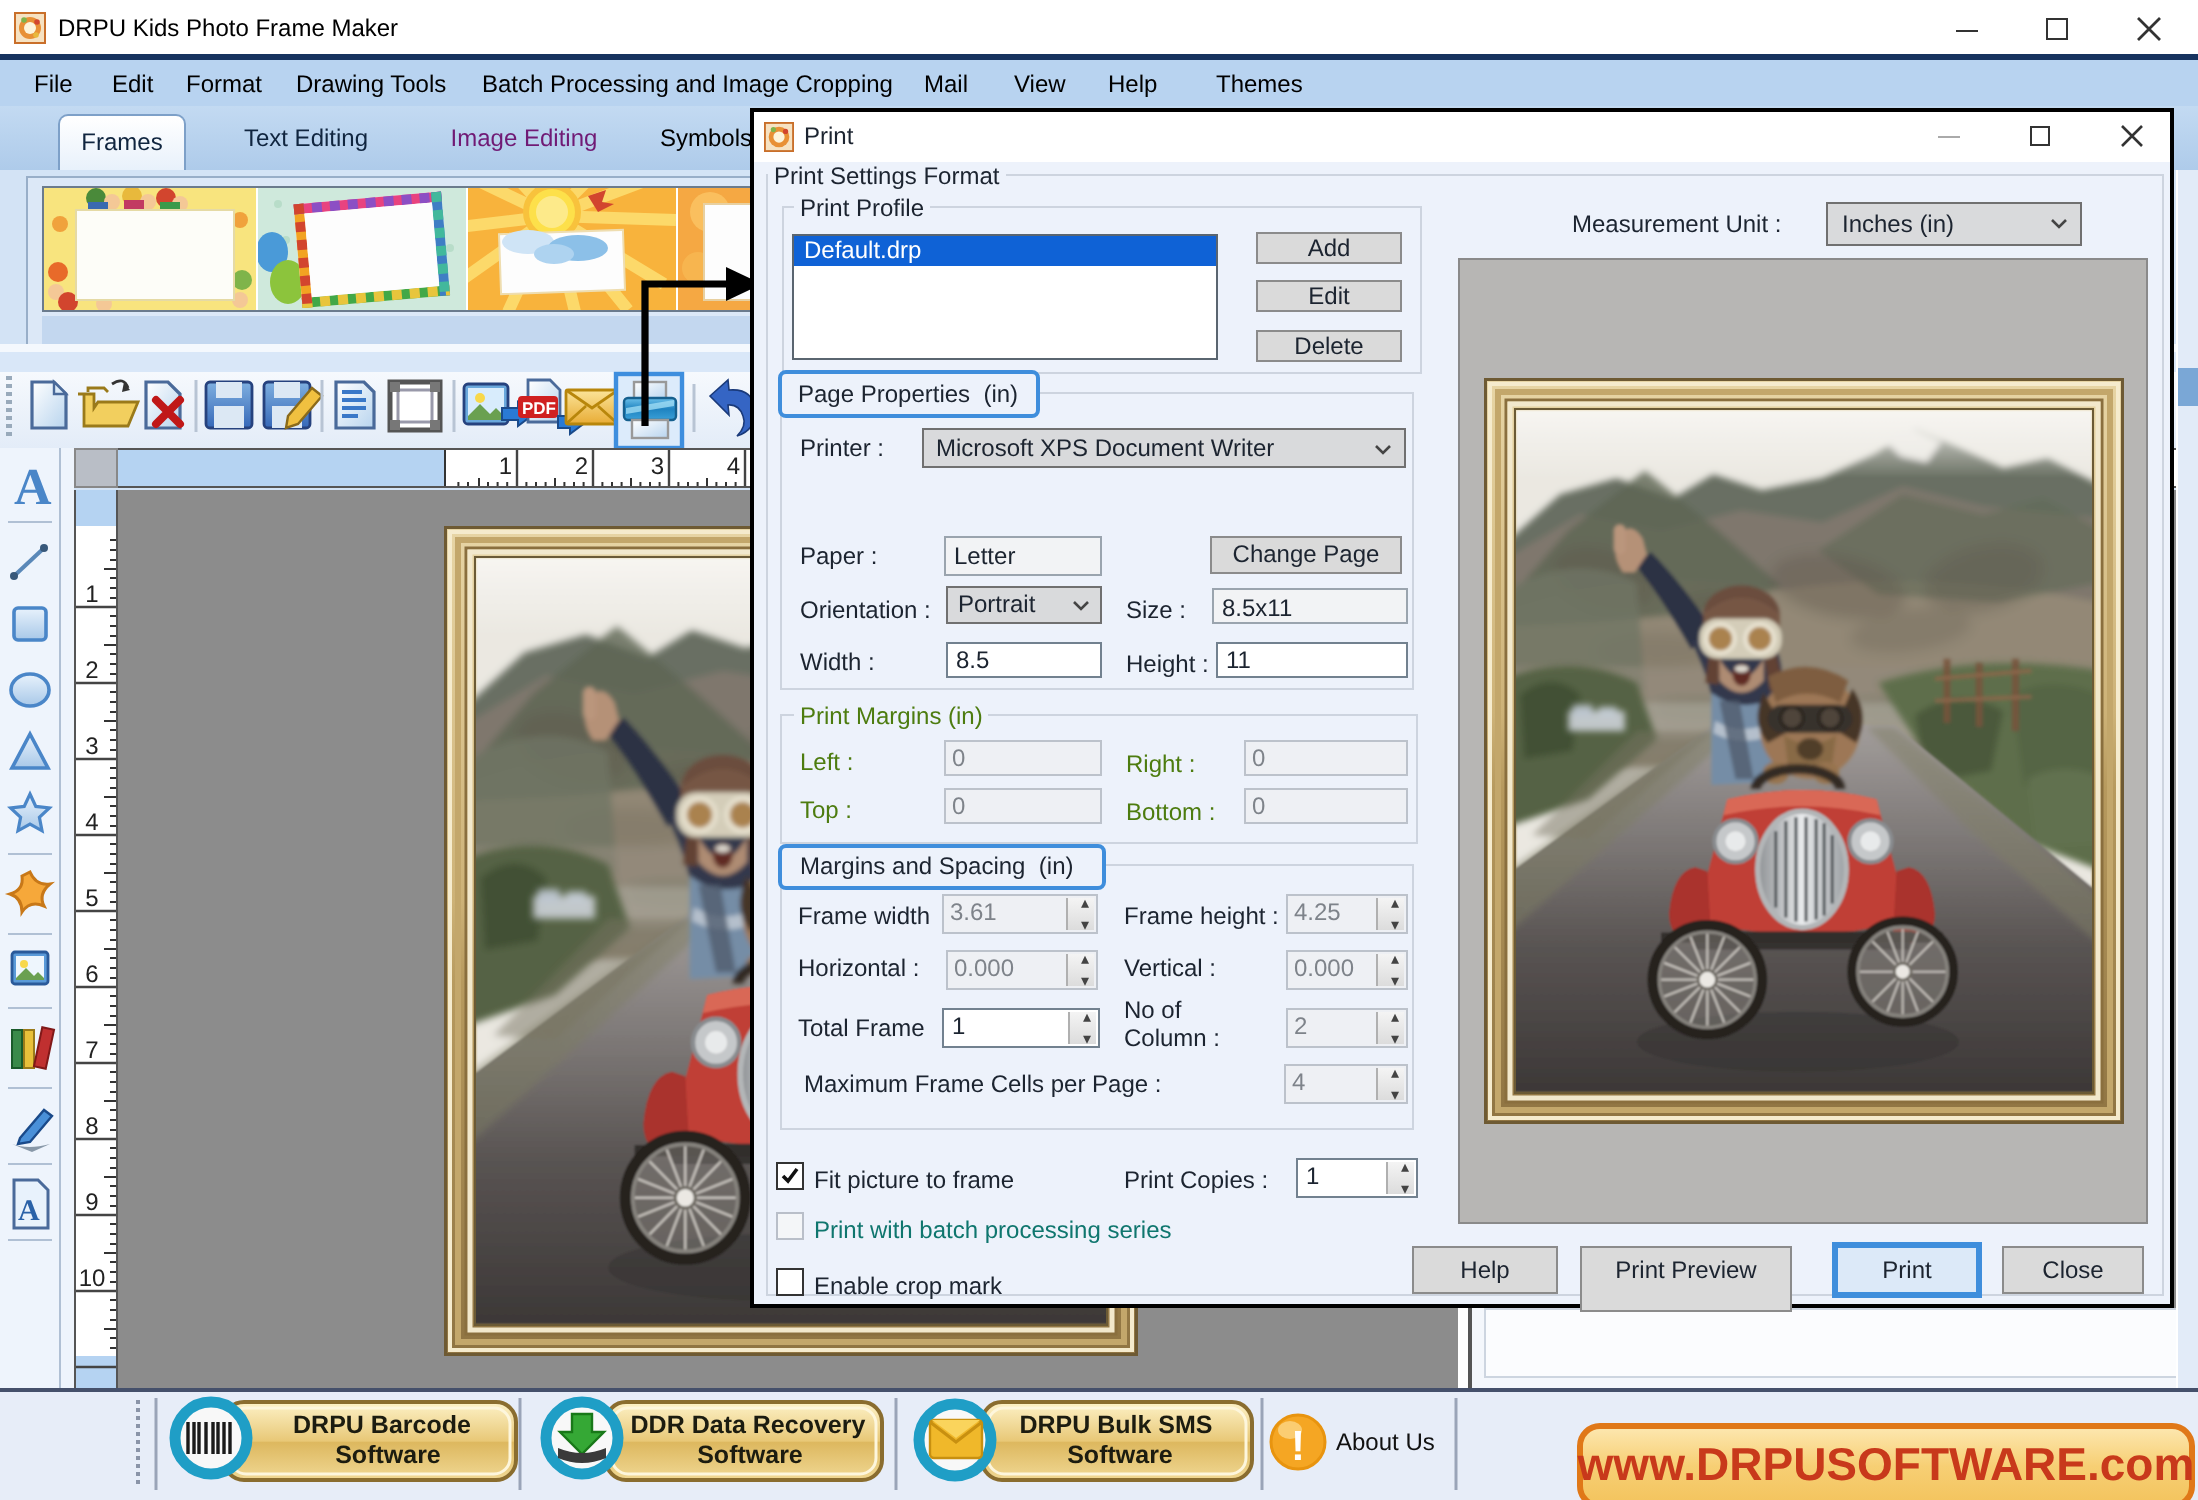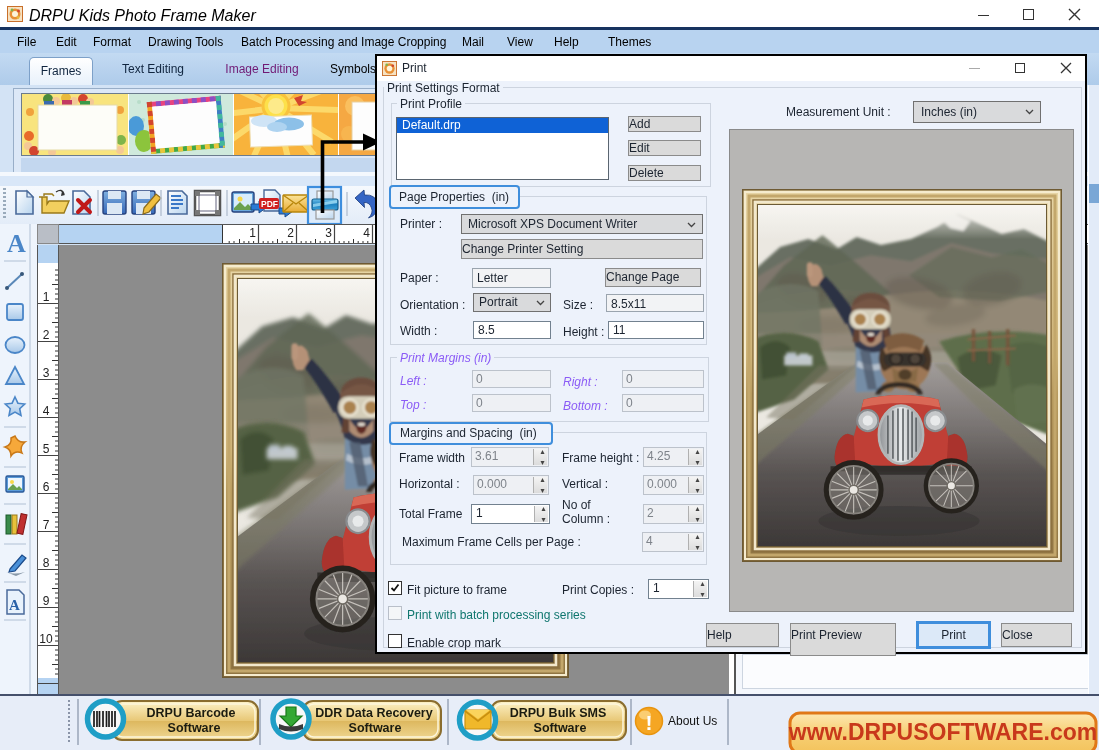--- a/index.html
+++ b/index.html
@@ -1,23 +1,23 @@
 <!DOCTYPE html>
 <html><head>
 <meta charset="utf-8">
 <style>
   * { margin:0; padding:0; box-sizing:border-box; }
   html,body { width:1099px; height:750px; overflow:hidden; }
   body { font-family:"Liberation Sans", sans-serif; position:relative; background:#d3e3f5; }
   .abs { position:absolute; }
-  .btn { background:#dadada; border:1px solid #8b8b8b; line-height:14px; }
+  .btn { background:#dadada; border:1px solid #8b8b8b; text-align:center; line-height:14px; }
   .fld { background:#fff; border:1px solid #72818f; padding-left:4px; line-height:16px; }
   .fldg { background:#f2f3f5; border:1px solid #9aa4ae; padding-left:4px; line-height:18px; }
   .fldd { background:#eef0f4; border:1px solid #bcc2cb; padding-left:3px; line-height:16px; color:#7e838a; }
-  .dis { color:#8b5cf6;font-style:italic; }
+  .dis { color:#4d7c0f; }
   .sp::after { content:""; position:absolute; right:1px; top:1px; bottom:1px; width:13px;
     background:linear-gradient(#f4f4f4,#dcdcdc); border-left:1px solid #b0b0b0; }
   .sp::before { content:"\25B4\A\25BE"; white-space:pre; position:absolute; right:3.5px; top:-1px; z-index:2;
     font-size:8px; line-height:10.5px; color:#444; }
   .cb { width:14px; height:14px; background:#fff; border:1.4px solid #333; }
   .cb svg { position:absolute; left:0.5px; top:0.5px; }
   .cbd { width:14px; height:14px; background:#f4f6f8; border:1.4px solid #b9bfc9; }
 </style>
 </head>
 <body>
@@ -26,21 +26,21 @@
 <div class="abs" style="left:7px;top:6px;width:16px;height:16px;">
   <svg width="16" height="16" viewBox="0 0 16 16">
     <rect x="0.5" y="0.5" width="15" height="15" fill="#f6e2c2" stroke="#c96f2a"></rect>
     <circle cx="8" cy="8" r="5.5" fill="#e89035"></circle>
     <circle cx="8" cy="8" r="3" fill="#fdf4da"></circle>
     <circle cx="5" cy="4" r="1.4" fill="#7fb44a"></circle>
     <circle cx="11.5" cy="5" r="1.4" fill="#d2452e"></circle>
     <circle cx="11" cy="11.5" r="1.4" fill="#e8b93c"></circle>
   </svg>
 </div>
-<div class="abs" style="left:29px;top:7px;font-size:16px;color:#000;font-style:italic;">DRPU Kids Photo Frame Maker</div>
+<div class="abs" style="left:29px;top:7px;font-size:12px;color:#000;">DRPU Kids Photo Frame Maker</div>
 
 <div class="abs" style="left:978px;top:15px;width:11px;height:1.4px;background:#333;"></div>
 <div class="abs" style="left:1023px;top:9px;width:11px;height:11px;border:1.4px solid #333;"></div>
 <svg class="abs" style="left:1068px;top:8px;" width="13" height="13" viewBox="0 0 13 13">
     <path d="M1 1 L12 12 M12 1 L1 12" stroke="#333" stroke-width="1.4"></path>
   </svg>
 
 <div class="abs" style="left:0;top:27px;width:1099px;height:3px;background:#17335f;"></div>
 
 <div class="abs" style="left:0;top:30px;width:1099px;height:23px;background:#b8d3f0;font-size:12px;color:#000;">
@@ -592,21 +592,20 @@
   <div class="abs" style="left:536px;top:45px;width:128px;height:22px;background:#d9dadc;border:1px solid #707070;line-height:20px;padding-left:7px;">Inches (in)<svg style="position:absolute;right:6px;top:7px" width="9" height="6" viewBox="0 0 9 6">
         <path d="M1 1 L4.5 4.5 L8 1" stroke="#444" stroke-width="1.3" fill="none"></path>
       </svg></div>
 
   <div class="abs" style="left:13px;top:140px;width:317px;height:149px;border:1px solid #cdd4df;"></div>
   <div class="abs" style="left:12px;top:129px;width:131px;height:24px;border:2px solid #3f8edc;border-radius:4px;background:#edf2fb;line-height:20px;padding-left:8px;">Page Properties&nbsp; (in)</div>
   <div class="abs" style="left:23px;top:161px;">Printer :</div>
   <div class="abs" style="left:84px;top:158px;width:242px;height:20px;background:#d9dadc;border:1px solid #707070;line-height:18px;padding-left:6px;">Microsoft XPS Document Writer<svg style="position:absolute;right:6px;top:7px" width="9" height="6" viewBox="0 0 9 6">
         <path d="M1 1 L4.5 4.5 L8 1" stroke="#444" stroke-width="1.3" fill="none"></path>
       </svg></div>
-  <div class="abs btn" style="left:84px;top:183px;width:242px;height:20px;line-height:18px;">Change Printer Setting</div>
   <div class="abs" style="left:23px;top:215px;">Paper :</div>
   <div class="abs fldg" style="left:95px;top:212px;width:79px;height:20px;">Letter</div>
   <div class="abs btn" style="left:228px;top:212px;width:96px;height:19px;line-height:17px;">Change Page</div>
   <div class="abs" style="left:23px;top:242px;">Orientation :</div>
   <div class="abs" style="left:96px;top:237px;width:78px;height:19px;background:#d9dadc;border:1px solid #707070;line-height:17px;padding-left:5px;">Portrait<svg style="position:absolute;right:5px;top:6px" width="9" height="6" viewBox="0 0 9 6">
         <path d="M1 1 L4.5 4.5 L8 1" stroke="#444" stroke-width="1.3" fill="none"></path>
       </svg></div>
   <div class="abs" style="left:186px;top:242px;">Size :</div>
   <div class="abs fldg" style="left:229px;top:238px;width:98px;height:18px;">8.5x11</div>
   <div class="abs" style="left:23px;top:268px;">Width :</div>

